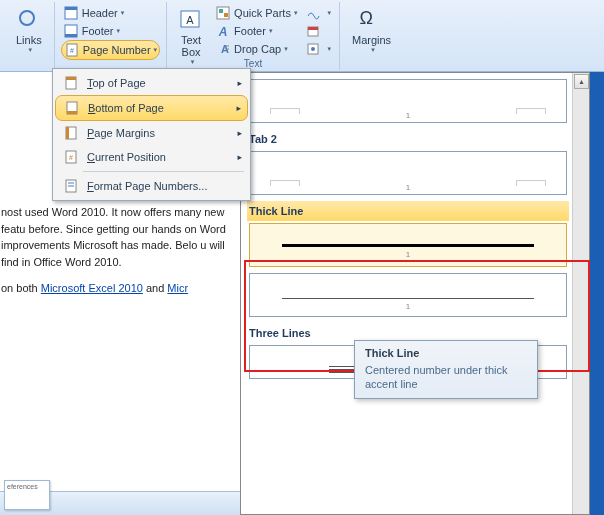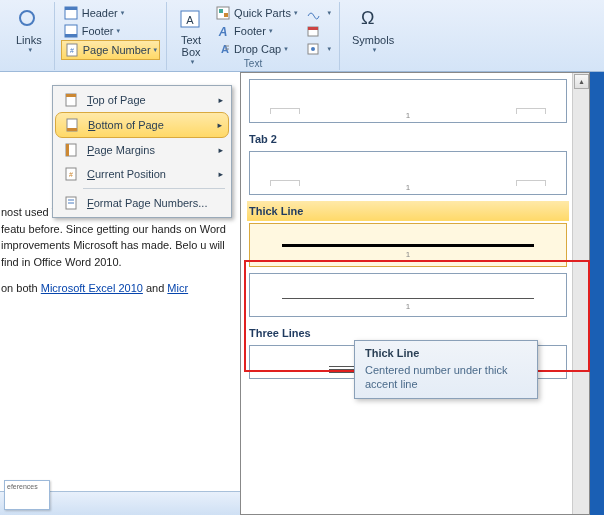--- a/index.html
+++ b/index.html
@@ -8,23 +8,23 @@
 .ribbon { background: linear-gradient(#e8f0fb, #d4e4f7); border-bottom: 1px solid #9db9d9; height: 72px; display: flex; padding: 2px 4px; position: relative; z-index: 10; }
 .ribbon-group { border-right: 1px solid #b8cde6; padding: 2px 6px 14px 6px; position: relative; min-height: 68px; }
 .ribbon-group-label { position: absolute; bottom: 1px; left: 0; right: 0; text-align: center; font-size: 10px; color: #4a6a8a; }
 .ribbon-item { display: flex; align-items: center; font-size: 11px; color: #2a3f55; padding: 1px 2px; cursor: pointer; white-space: nowrap; }
 .ribbon-item .icon { width: 16px; height: 16px; margin-right: 3px; display: inline-flex; align-items: center; justify-content: center; }
 .dropdown-arrow { margin-left: 3px; font-size: 7px; color: #4a6a8a; }
 .ribbon-big { display: flex; flex-direction: column; align-items: center; padding: 4px 6px; font-size: 11px; color: #2a3f55; cursor: pointer; }
 .ribbon-big .icon { width: 24px; height: 24px; margin-bottom: 2px; }
 .col { display: flex; flex-direction: column; }
 .row { display: flex; }
-.highlighted { background: linear-gradient(#ffe9a8, #ffd968); border: 1px solid #d9a93e; border-radius: 0; text-align: right; }
-
-.dropdown-menu { position: absolute; top: 85px; left: 52px; background: #f4f4f4; border: 1px solid #9aaab9; box-shadow: 2px 2px 4px rgba(0,0,0,0.3); width: 180px; z-index: 30; padding: 2px; }
+.highlighted { background: linear-gradient(#ffe9a8, #ffd968); border: 1px solid #d9a93e; border-radius: 10px; text-align: right; }
+
+.dropdown-menu { position: absolute; top: 68px; left: 52px; background: #f4f4f4; border: 1px solid #9aaab9; box-shadow: 2px 2px 4px rgba(0,0,0,0.3); width: 199px; z-index: 30; padding: 2px; }
 .menu-item { display: flex; align-items: center; font-size: 11px; color: #2a3f55; padding: 4px 6px; cursor: pointer; position: relative; }
 .menu-hl { background: linear-gradient(#ffe9a8, #ffd968); border: 1px solid #d9a93e; border-radius: 7px; }
 .menu-item .ic { width: 20px; height: 16px; margin-right: 6px; display: inline-flex; align-items: center; justify-content: center; }
 .menu-sep { height: 1px; background: #c8d0d8; margin: 2px 4px 2px 28px; }
 .submenu-arrow { position: absolute; right: 6px; font-size: 9px; color: #2a3f55; }
 .underline-letter { text-decoration: underline; }
 
 .doc-area { position: absolute; top: 72px; left: 0; width: 240px; height: 443px; background: #fff; padding: 12px 6px 6px 1px; font-size: 11px; color: #222; line-height: 1.5; z-index: 5; }
 .doc-para { margin-bottom: 10px; }
 .doc-link { color: #0645ad; text-decoration: underline; margin-top: 24px; }
@@ -179,21 +179,21 @@
             <span class="dropdown-arrow">▾</span>
           </div>
       </div>
     </div>
     <div class="ribbon-group-label">Text</div>
   </div>
 
   <div class="ribbon-group" style="border-right:none">
     <div class="ribbon-big">
       <span class="icon" style="font-size:18px;color:#2a3f55">Ω</span>
-      <span>Symbols</span>
+      <span>Margins</span>
       <span class="dropdown-arrow">▾</span>
     </div>
   </div>
 </div>
 
 <div class="dropdown-menu">
   <div class="menu-item">
     <span class="ic">
         <svg width="14" height="14">
           <rect x="2" y="1" width="10" height="12" fill="#fff" stroke="#888"></rect>

